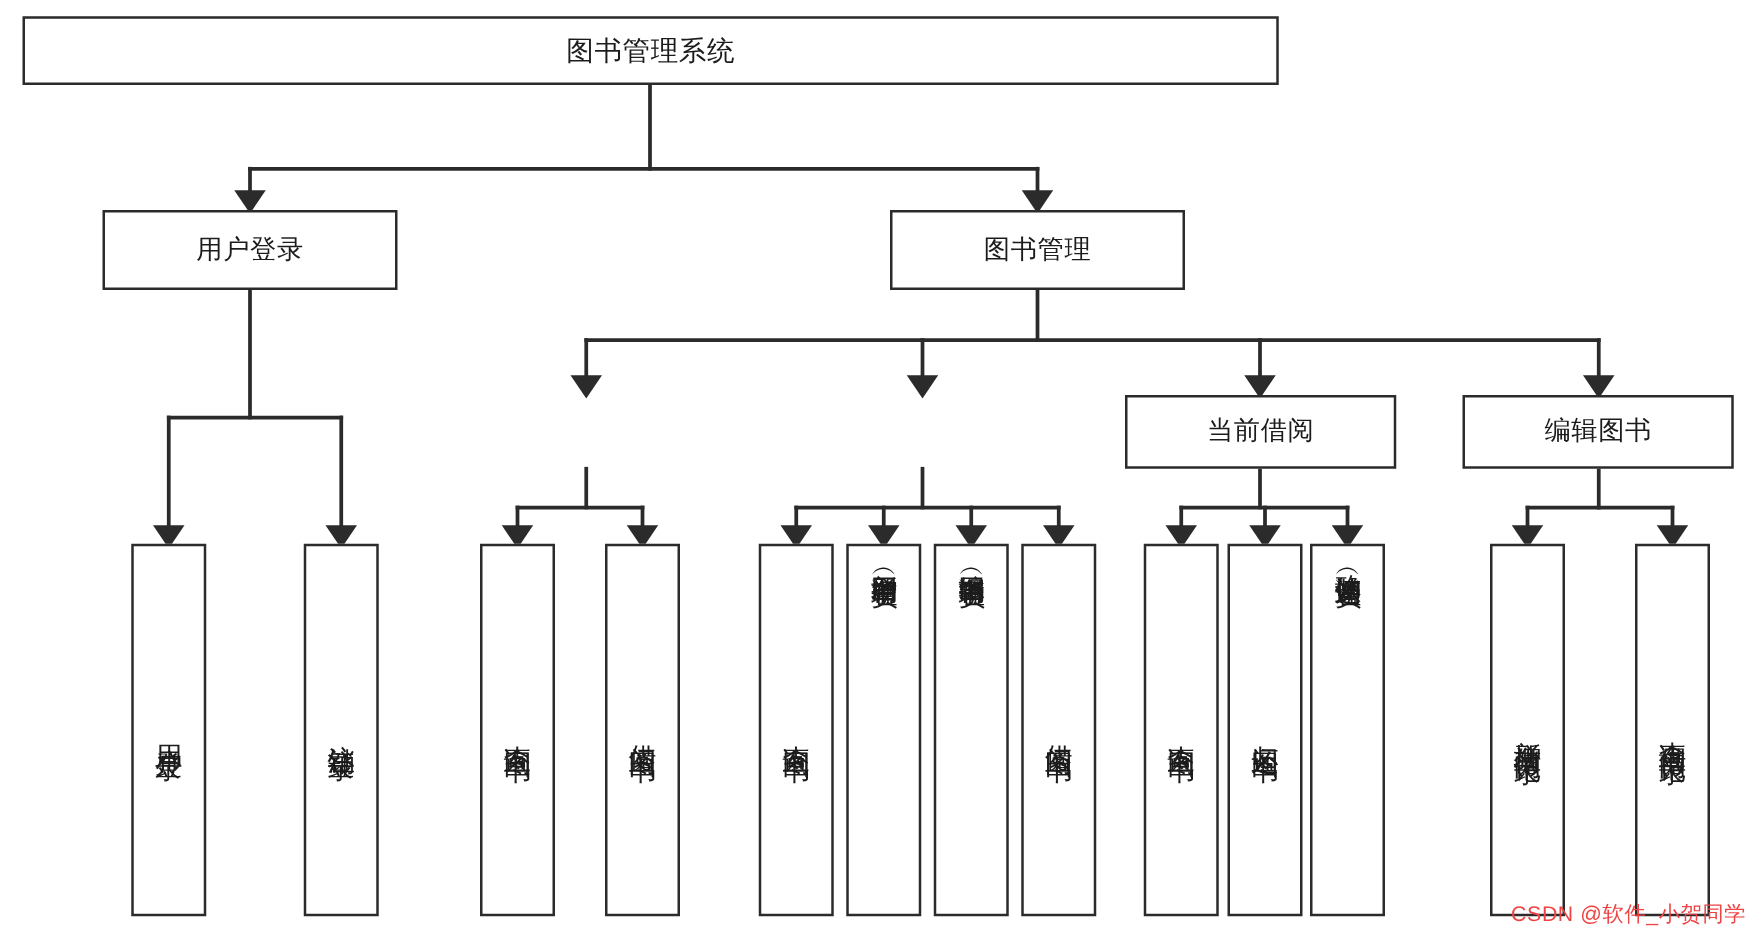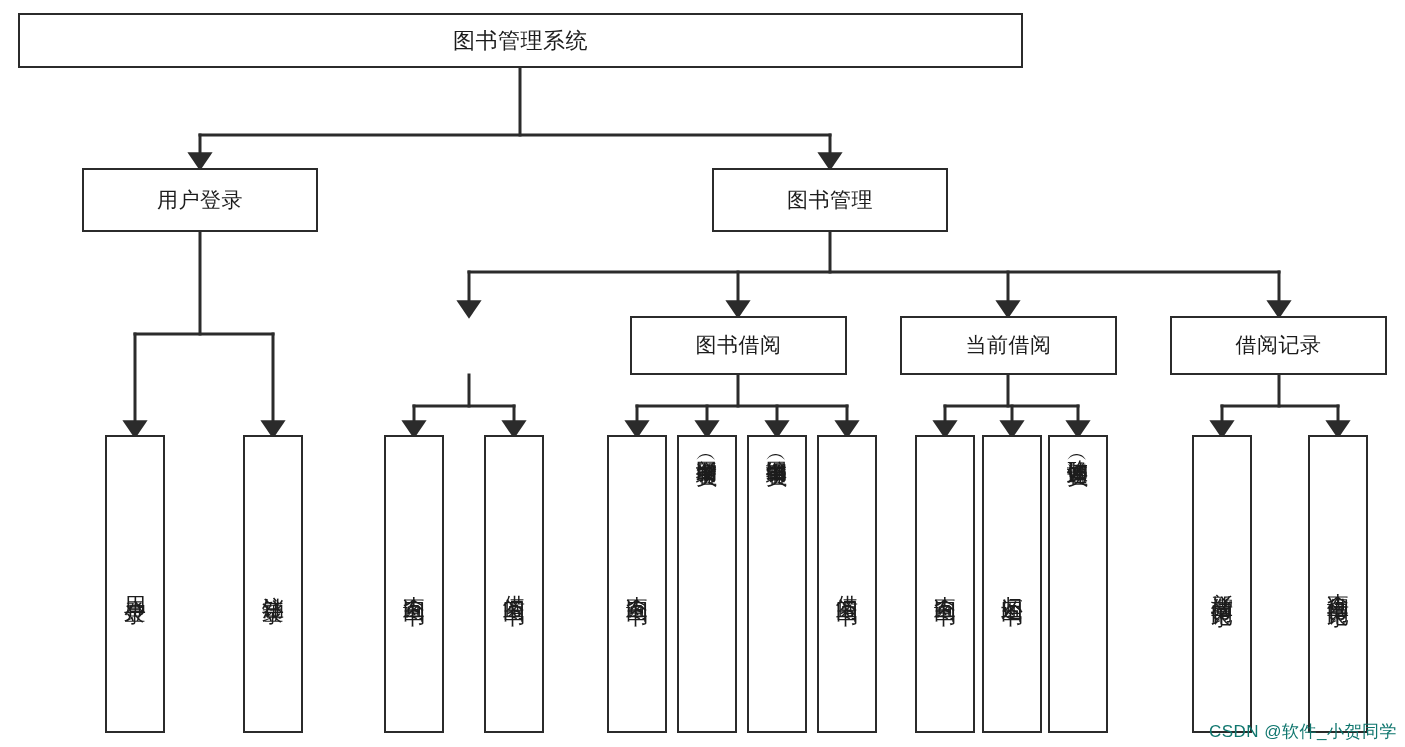--- a/index.html
+++ b/index.html
@@ -64,21 +64,21 @@
   }
   .node.v.tall .lbl { font-size: 21px; letter-spacing: 1px; }
   
   .node.v.center { align-items: center; padding-top: 0; }
 
   .watermark {
     position: absolute;
     right: 8px;
     bottom: 4px;
     font-size: 17px;
-    color: #0f766e;
+    color: #ef4444;
     white-space: nowrap;
     letter-spacing: 0.5px;
   }
 </style>
 </head>
 <body>
 
 <div id="canvas">
 
   <svg id="wires" viewBox="0 0 1405 747" width="1405" height="747" aria-hidden="true">
@@ -135,28 +135,25 @@
     <span class="lbl">图书管理系统</span>
   </div>
 
   <div class="node h" style="left:82px; top:168px; width:236px; height:64px;">
     <span class="lbl">用户登录</span>
   </div>
   <div class="node h" style="left:712px; top:168px; width:236px; height:64px;">
     <span class="lbl">图书管理</span>
   </div>
 
-  <div class="node h" style="left:630px; top:316px; width:217px; height:59px;">
-    <span class="lbl">图书借阅</span>
-  </div>
   <div class="node h" style="left:900px; top:316px; width:217px; height:59px;justify-content:center;">
     <span class="lbl">当前借阅</span>
   </div>
   <div class="node h" style="left:1170px; top:316px; width:217px; height:59px;">
-    <span class="lbl">借阅记录</span>
+    <span class="lbl">编辑图书</span>
   </div>
 
   <div class="node v center" style="left:105px; top:435px; width:60px; height:298px;">
     <span class="lbl">用户登录</span>
   </div>
   <div class="node v center" style="left:243px; top:435px; width:60px; height:298px;">
     <span class="lbl">注销登录</span>
   </div>
 
   <div class="node v center" style="left:384px; top:435px; width:60px; height:298px;">

